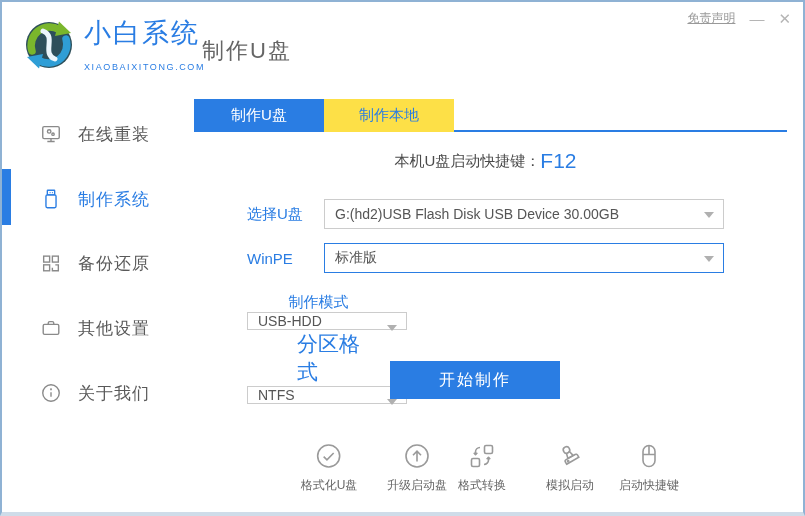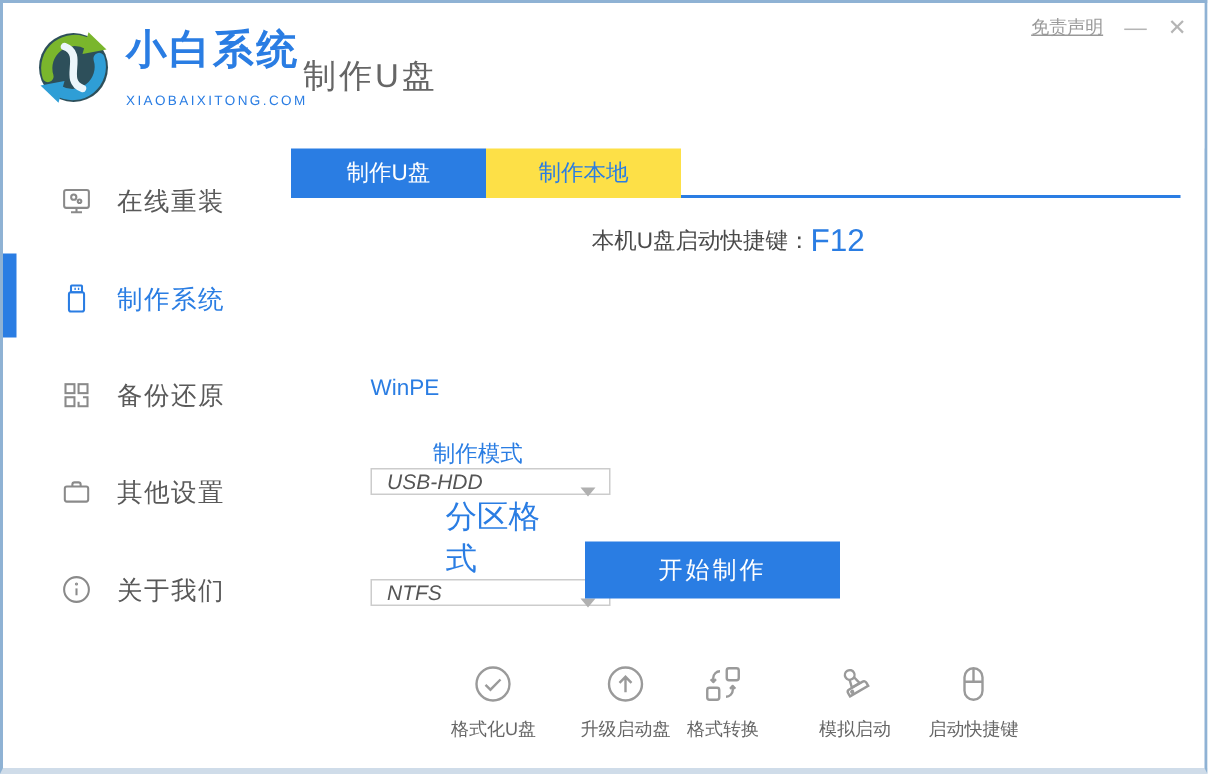--- a/index.html
+++ b/index.html
@@ -5,21 +5,21 @@
   * { margin:0; padding:0; box-sizing:border-box; }
   html,body { background:#eef2f6; font-family:"Liberation Sans","DejaVu Sans",sans-serif; }
   .window{
     position:relative; width:805px; height:516px; background:#fff;
     border:2px solid #8fb2d4; border-bottom:4px solid #cfdce9; overflow:hidden;
   }
   
   .header{ position:absolute; left:0; top:0; width:100%; height:97px; background:#fff; }
   .logo{ position:absolute; left:20px; top:16px; display:flex; align-items:center; }
   .logo-text{ margin-left:8px; }
-  .brand{ color:#2a7de3; font-size:27px; font-weight:bold; letter-spacing:2px; line-height:30px; }
+  .brand{ color:#2a7de3; font-size:27px; font-weight:normal; letter-spacing:2px; line-height:30px; }
   .brand-sub{ color:#2a7de3; font-size:9px; letter-spacing:1.6px; margin-top:14px; }
   .page-title{ position:absolute; left:200px; top:34px; font-size:22px; color:#666; letter-spacing:2px; }
   .win-controls{ position:absolute; right:12px; top:8px; display:flex; align-items:center; gap:14px; }
   .disclaimer{ color:#999; font-size:12px; text-decoration:underline; cursor:pointer; }
   .win-btn{ color:#b5b5b5; font-size:15px; cursor:pointer; line-height:16px; }
   
   .sidebar{ position:absolute; left:0; top:97px; width:190px; bottom:0; background:#fff; }
   .side-item{ position:absolute; left:0; width:100%; height:30px; display:flex; align-items:center; padding-left:38px; cursor:pointer; }
   .side-item .icon{ width:22px; height:22px; display:flex; align-items:center; justify-content:center; }
   .side-item .slabel{ margin-left:16px; font-size:17px; color:#595959; letter-spacing:1px; }
@@ -32,21 +32,21 @@
   .tab.active{ background:#2a7de3; color:#fff; }
   .hotkey{ position:absolute; left:55px; top:50px; width:477px; text-align:center; }
   .hotkey .hk-label{ font-size:15px; color:#4a4a4a; vertical-align:middle; }
   .hotkey .hk-value{ font-size:21px; color:#2a7de3; vertical-align:middle; }
   .row{ position:absolute; left:55px; height:30px; display:flex; align-items:center; }
   .row1{ top:100px; } .row2{ top:144px; } .row3{ top:194px;flex-direction:column; }
   .flabel{ width:77px; font-size:15px; color:#2a7de3; flex:none; }
   .flabel2{ width:70px; margin-left:10px; font-size:21px; color:#2a7de3; flex:none; }
   .select{ position:relative; height:30px; background:#fff; border:1px solid #ccc; display:flex; align-items:center; padding:0 24px 0 10px; font-size:14px; color:#555; cursor:pointer; }
   .select.wide{ width:400px; }
-  .select.small{ width:160px;font-style:italic; }
+  .select.small{ width:160px; }
   .select.focus{ border-color:#2a7de3; }
   .caret{ position:absolute; right:9px; top:12px; width:0; height:0; border-left:5px solid transparent; border-right:5px solid transparent; border-top:6px solid #b0b0b0; }
   .sel-text{ white-space:nowrap; overflow:hidden; }
   .start-btn{ position:absolute; left:198px; top:262px; width:170px; height:38px; background:#2a7de3; color:#fff; font-size:16px; letter-spacing:2px; display:flex; align-items:center; justify-content:center; cursor:pointer; border:none; }
   
   .tool{ position:absolute; top:343px; transform:translateX(-50%); text-align:center; cursor:pointer; }
   .tool .ticon{ display:inline-block; width:28px; height:28px; }
   .tool .tlabel{ margin-top:3px; font-size:12px; color:#666; white-space:nowrap; }
   svg{ display:block; }
   .tool svg{ margin:0 auto; }
@@ -145,23 +145,34 @@
 
     <div class="tabbar">
       <div class="tab active">制作U盘</div>
       <div class="tab">制作本地</div>
     </div>
 
     <div class="hotkey">
       <span class="hk-label">本机U盘启动快捷键：</span><span class="hk-value">F12</span>
     </div>
 
+    <div class="row row1">
+      <span class="flabel">选择U盘</span>
+      <div class="select wide">
+        <span class="sel-text">G:(hd2)USB Flash Disk USB Device 30.00GB</span>
+        <span class="caret"></span>
+      </div>
+    </div>
 
     <div class="row row2">
       <span class="flabel">WinPE</span>
+      <div class="select wide focus">
+        <span class="sel-text">标准版</span>
+        <span class="caret"></span>
+      </div>
     </div>
 
     <div class="row row3">
       <span class="flabel">制作模式</span>
       <div class="select small">
         <span class="sel-text">USB-HDD</span>
         <span class="caret"></span>
       </div>
       <span class="flabel2">分区格式</span>
       <div class="select small">

